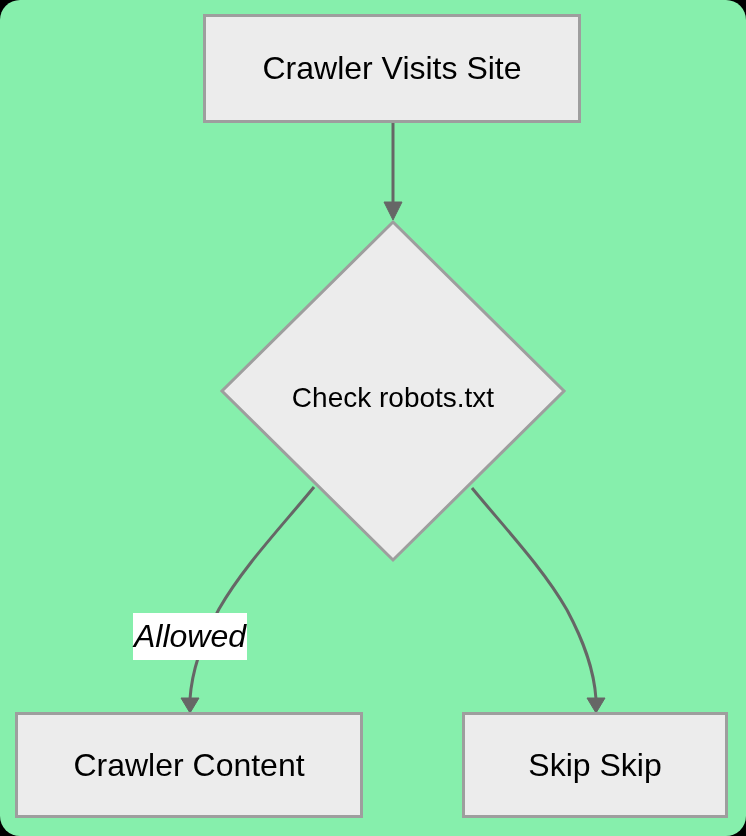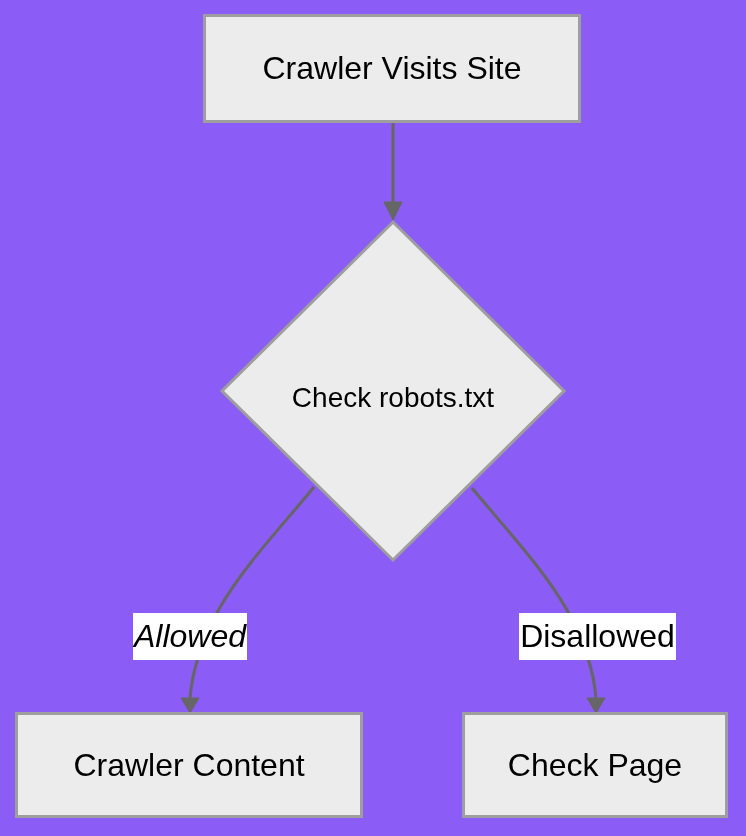--- a/index.html
+++ b/index.html
@@ -55,21 +55,21 @@
     align-items: center;
     justify-content: center;
     font-size: 32px;
   }
   .edge-label-allowed    { left: 133px; top: 613px; width: 114px; height: 47px; font-style: italic; }
   .edge-label-disallowed { left: 519px; top: 613px; width: 157px; height: 47px; }
 </style>
 </head>
 <body>
 
-<div class="stage" style="background: #8b5cf6; color: rgb(0, 0, 0);">
+<div class="stage" style="background: #86efac; color: rgb(0, 0, 0); border-radius: 20px;">
 
   <svg class="edges-layer" viewBox="0 0 746 836" xmlns="http://www.w3.org/2000/svg">
 
     <path d="M393,123 L393,202" fill="none" stroke-width="3" stroke="#666666"></path>
     <polygon points="384,202 402,202 393,220" fill="#666666" stroke="#666666"></polygon>
 
     <polygon points="393,222 564,391 393,560 222,391" stroke-width="3" fill="#ececec" stroke="#9e9e9e"></polygon>
 
     <path d="M314,487 C282,526 243,567 219,609 C203,639 192,668 190,699" fill="none" stroke-width="3" stroke="#666666"></path>
     <polygon points="181,698 199,698 190,713" fill="#666666" stroke="#666666"></polygon>
@@ -83,25 +83,22 @@
   </div>
 
   <div class="diamond-label">
     <span>Check robots.txt</span>
   </div>
 
   <div class="edge-label edge-label-allowed" style="background: rgb(255, 255, 255);">
     <span>Allowed</span>
   </div>
 
-  <div class="edge-label edge-label-disallowed" style="background: rgb(255, 255, 255);">
-    <span>Disallowed</span>
-  </div>
 
   <div class="node node-rect node-archive" style="background: rgb(236, 236, 236); border-color: rgb(158, 158, 158);">
     <span>Crawler Content</span>
   </div>
 
   <div class="node node-rect node-skip" style="background: rgb(236, 236, 236); border-color: rgb(158, 158, 158);">
-    <span>Check Page</span>
+    <span>Skip Skip</span>
   </div>
 
 </div>
 
 </body></html>

